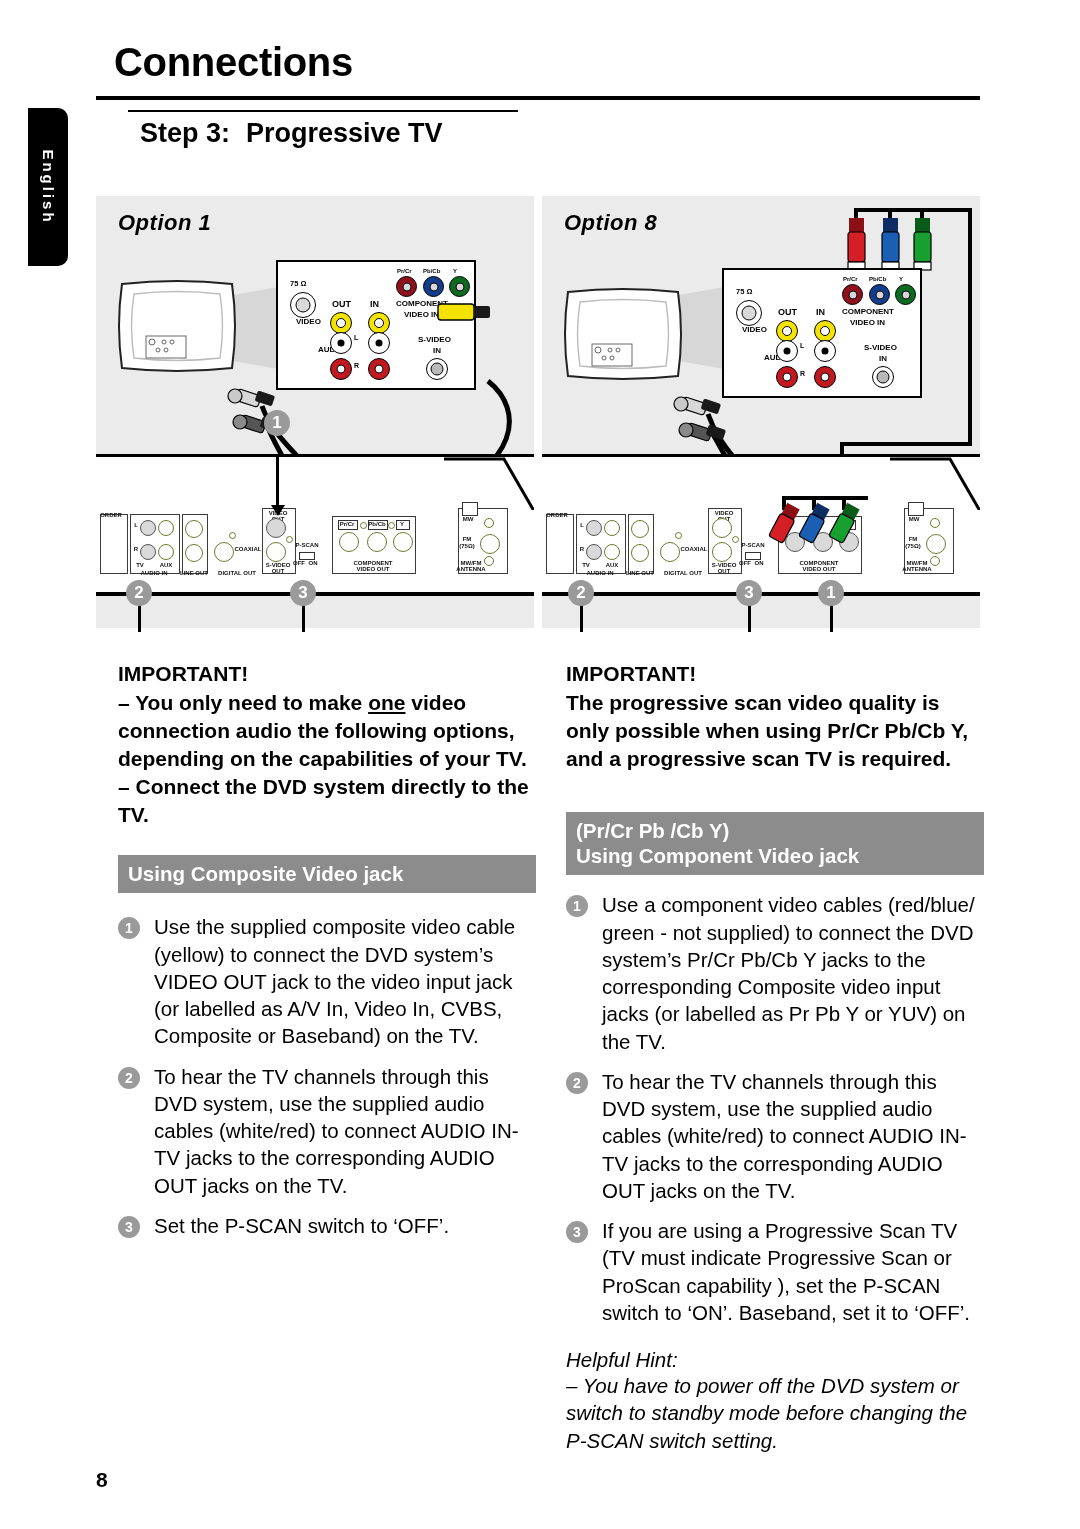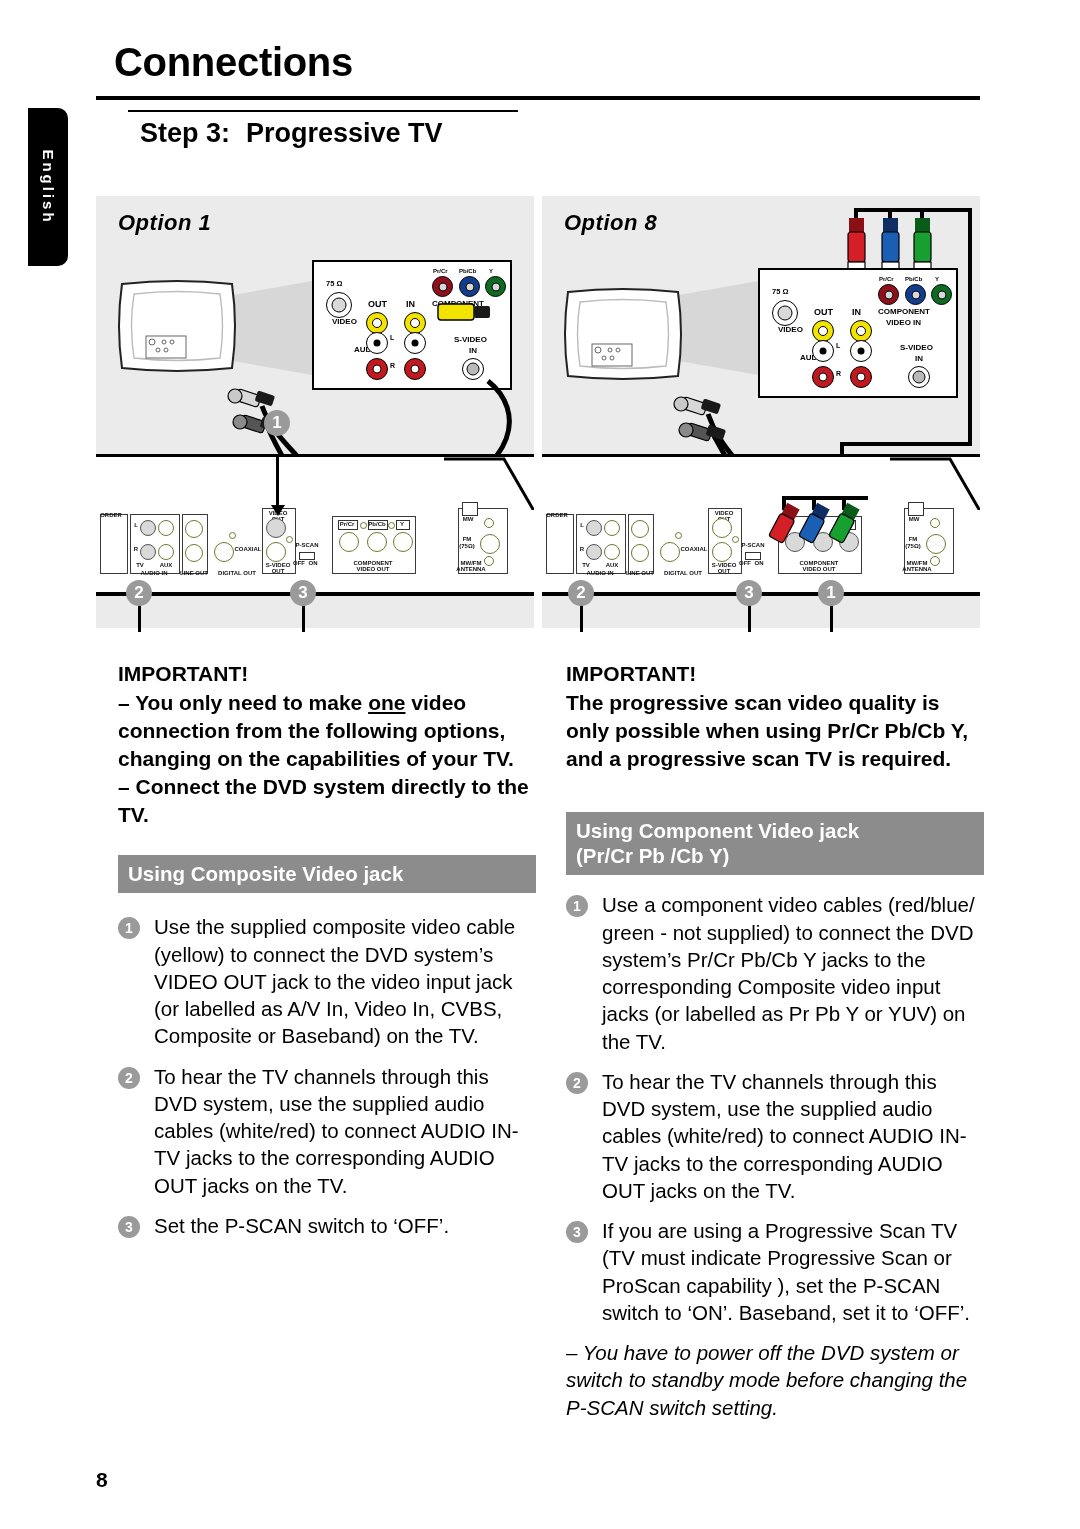--- a/index.html
+++ b/index.html
@@ -37,21 +37,21 @@
   .tv{position:absolute;left:20px;top:82px;width:122px;height:96px;}
   .tv svg{display:block;}
   
   .shadow-wedge{position:absolute;left:100px;top:72px;width:190px;height:120px;
                 background:#d4d4d4;
                 clip-path:polygon(0% 28%,100% 0%,100% 100%,0% 72%);
                 opacity:.85;}
   .shadow-wedge.r{left:100px;}
 
   
-  .tvpanel{position:absolute;width:196px;height:126px;background:#fff;border:2px solid #000;margin-left:36px;}
+  .tvpanel{position:absolute;width:196px;height:126px;background:#fff;border:2px solid #000;}
   .diagram.left .tvpanel{left:180px;top:64px;}
   .diagram.right .tvpanel{left:180px;top:72px;}
   .tvpanel .t{position:absolute;font-size:7.5px;font-weight:700;line-height:1;}
   .jack{position:absolute;border-radius:50%;border:1.6px solid #000;}
   .jack .hole{position:absolute;left:50%;top:50%;transform:translate(-50%,-50%);
               border-radius:50%;}
 
   
   .dvd-top{position:absolute;left:0;top:258px;width:438px;height:56px;background:#fff;
            border-top:3px solid #000;border-bottom:3px solid #000;}
@@ -483,21 +483,21 @@
     <div class="bubble" style="left:26px;top:384px;">2</div>
     <div class="arrow-up" style="left:206px;top:400px;height:36px;"></div>
     <div class="bubble" style="left:194px;top:384px;">3</div>
     <div class="arrow-up" style="left:288px;top:400px;height:36px;"></div>
     <div class="bubble" style="left:276px;top:384px;">1</div>
   </div>
 
   <div class="col left">
     <div class="imp-head">IMPORTANT!</div>
     <div class="imp-body">
-      <span>–  You only need to make </span><u>one</u><span> video connection from the following options, changing on the capabilities of your TV.</span>
+      <span>–  You only need to make </span><u>one</u><span> video connection audio the following options, depending on the capabilities of your TV.</span>
     </div>
     <div class="imp-body">–  Connect the DVD system directly to the TV.</div>
 
     <div class="sec-bar" style="margin-top:26px;">Using Composite Video jack</div>
 
     <ol class="steps" style="margin-top:20px;">
       <li>
         <span class="bull">1</span>
         <span><span>Use the supplied composite video cable (yellow) to connect the DVD system’s </span><b>VIDEO OUT</b><span> jack to the video input jack (or labelled as A/V In, Video In, CVBS, Composite or Baseband) on the TV.</span></span>
       </li>
@@ -510,36 +510,37 @@
         <span><span>Set the </span><b>P-SCAN</b><span> switch to ‘</span><b>OFF</b><span>’.</span></span>
       </li>
     </ol>
   </div>
 
   <div class="col right">
     <div class="imp-head">IMPORTANT!</div>
     <div class="imp-body">The progressive scan video quality is only possible when using Pr/Cr Pb/Cb Y, and a progressive scan TV is required.</div>
 
     <div class="sec-bar" style="margin-top:40px;">
+      <div>(Pr/Cr Pb /Cb  Y)</div>
       <div>Using Component Video jack</div>
-      <div>(Pr/Cr Pb /Cb  Y)</div>
     </div>
 
     <ol class="steps" style="margin-top:16px;">
       <li>
         <span class="bull">1</span>
         <span><span>Use a component video cables (red/blue/ green - not supplied) to connect the DVD system’s </span><b>Pr/Cr Pb/Cb Y</b><span> jacks to the corresponding Composite video input jacks (or labelled as Pr  Pb  Y or YUV) on the TV.</span></span>
       </li>
       <li>
         <span class="bull">2</span>
         <span><span>To hear the TV channels through this DVD system, use the supplied audio cables (white/red) to connect </span><b>AUDIO IN-TV</b><span> jacks to the corresponding AUDIO OUT jacks on the TV.</span></span>
       </li>
       <li>
         <span class="bull">3</span>
         <span><span>If you are using a Progressive Scan TV (TV must indicate Progressive Scan or ProScan capability ), set the </span><b>P-SCAN</b><span> switch to ‘</span><b>ON</b><span>’.  Baseband, set it to ‘</span><b>OFF</b><span>’.</span></span>
       </li>
     </ol>
 
+    <div class="hint-title">Helpful Hint:</div>
     <div class="hint-body">–  You have to power off the DVD system or switch to standby mode before changing the P-SCAN switch setting.</div>
   </div>
 
   <div class="page-num">8</div>
 </div>
 
 </body></html>

